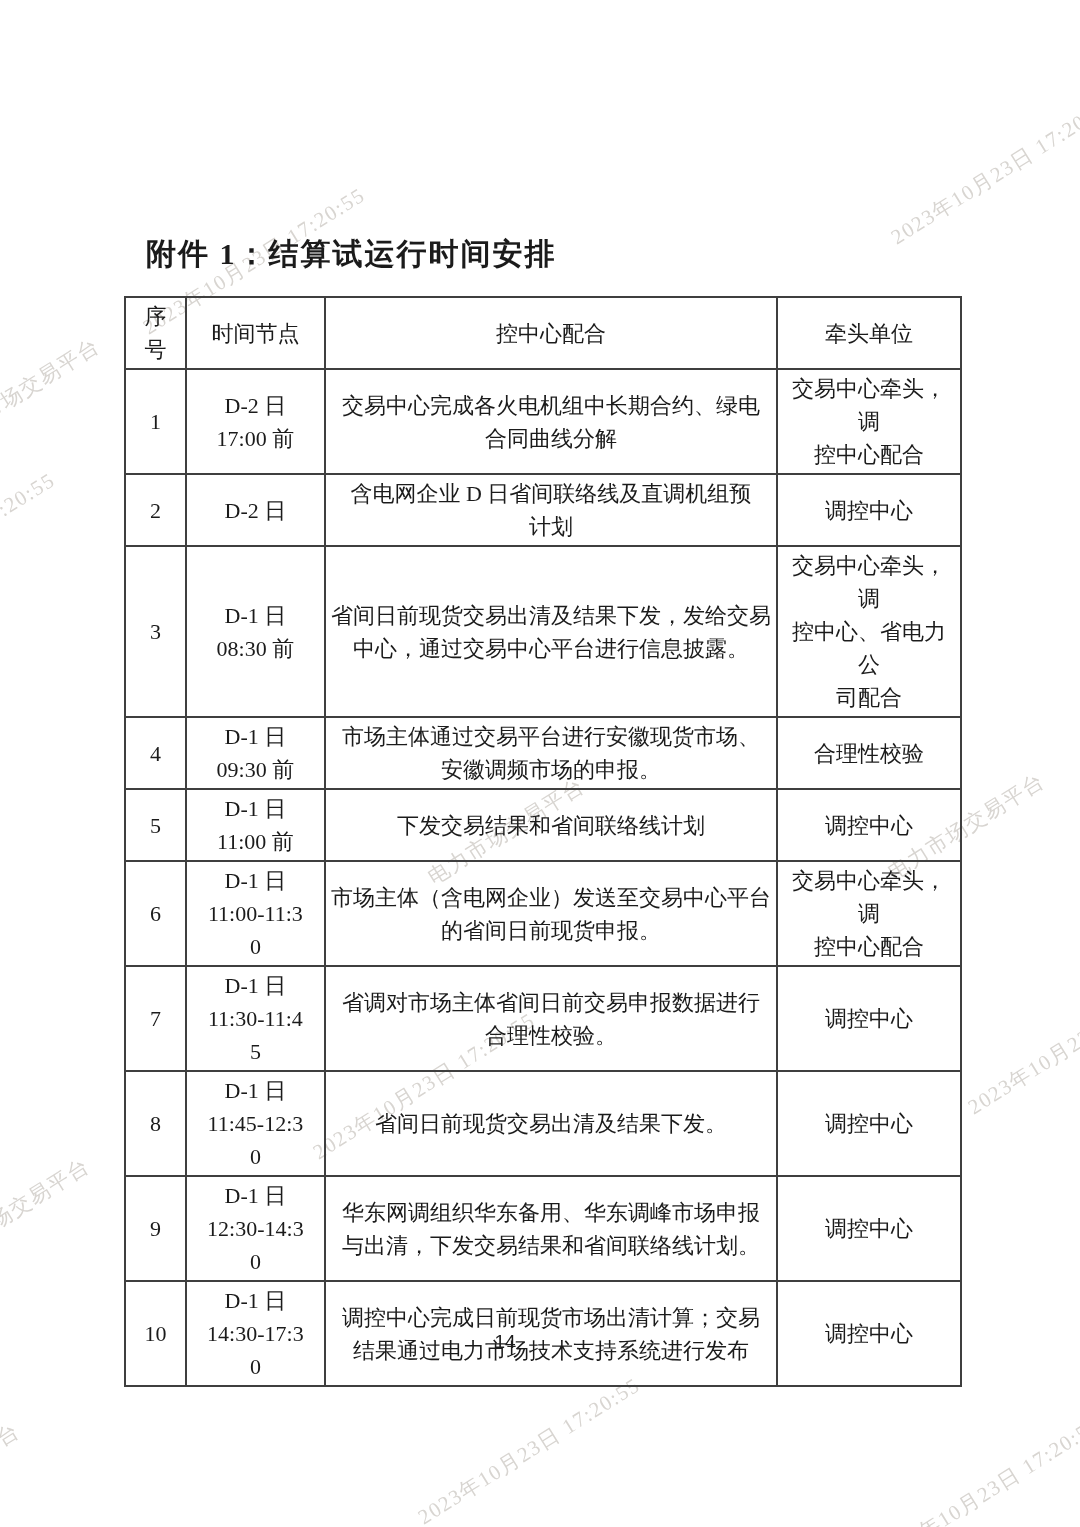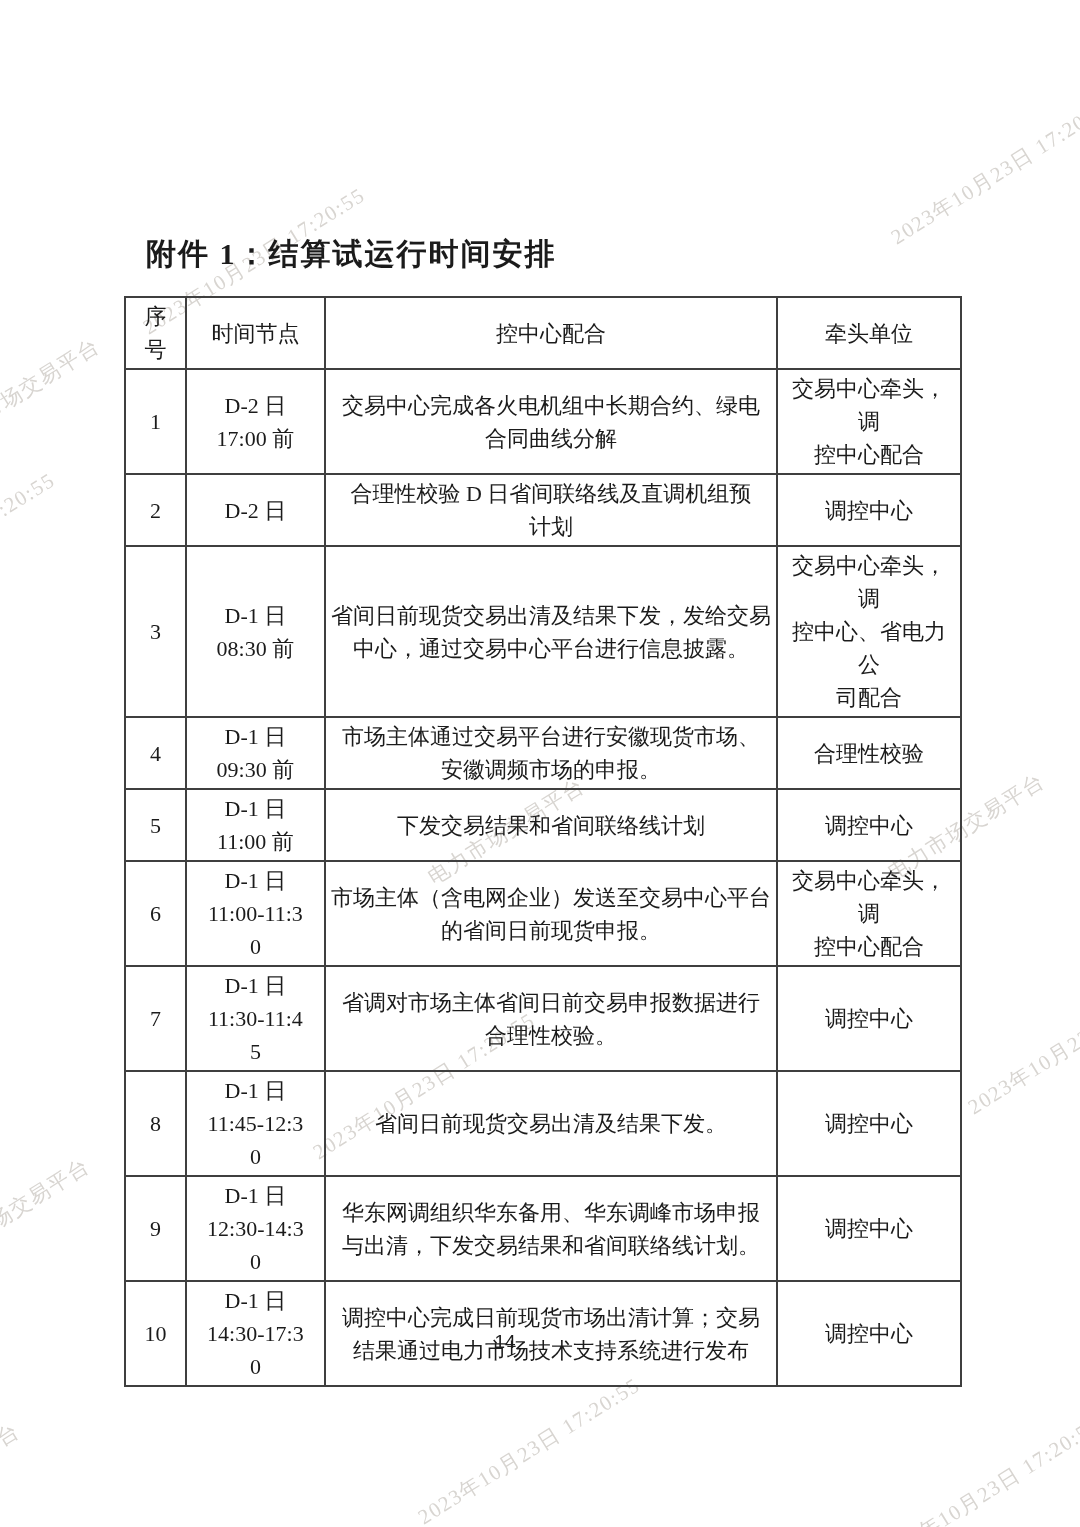--- a/index.html
+++ b/index.html
@@ -113,21 +113,21 @@
         <td>D-2 日
 17:00 前</td>
         <td>交易中心完成各火电机组中长期合约、绿电
 合同曲线分解</td>
         <td>交易中心牵头，调
 控中心配合</td>
       </tr>
       <tr>
         <td>2</td>
         <td>D-2 日</td>
-        <td>合理性校验 D 日省间联络线及直调机组预
+        <td>含电网企业 D 日省间联络线及直调机组预
 计划</td>
         <td>调控中心</td>
       </tr>
       <tr>
         <td>3</td>
         <td>D-1 日
 08:30 前</td>
         <td>省间日前现货交易出清及结果下发，发给交易
 中心，通过交易中心平台进行信息披露。</td>
         <td>交易中心牵头，调

